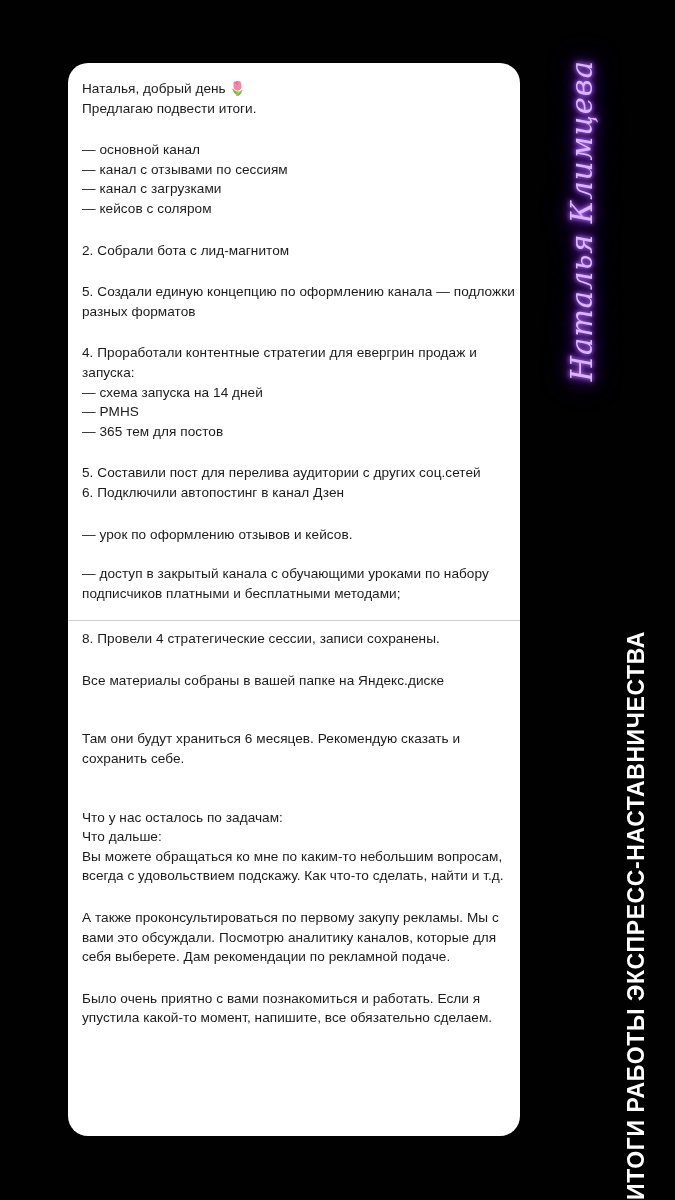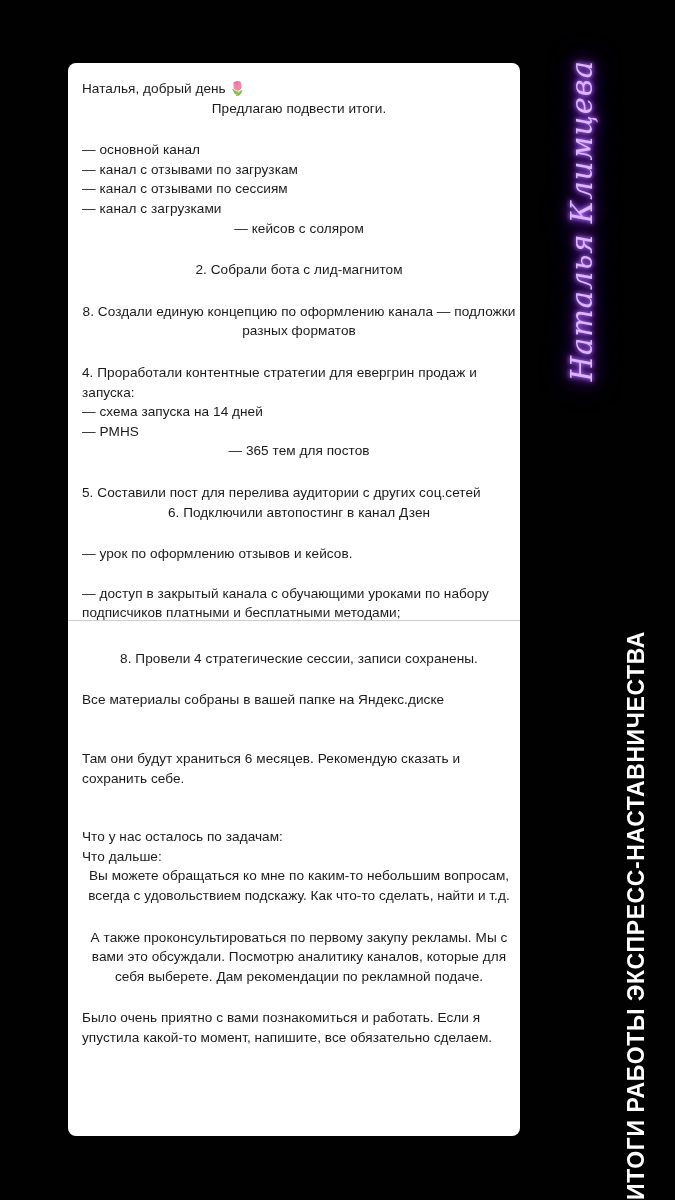--- a/index.html
+++ b/index.html
@@ -22,36 +22,36 @@
   }
 
   
   .card {
     position: absolute;
     left: 68px;
     top: 63px;
     width: 452px;
     height: 1073px;
     background: #ffffff;
-    border-radius: 8px;
+    border-radius: 20px;
     box-sizing: border-box;
     padding: 16px 4px 14px 14px;
     overflow: hidden;
   }
 
   .card p {
     margin: 0;
     color: #1b1b1b;
     font-size: 13.6px;
     line-height: 19.6px;
     letter-spacing: 0.05px;
   }
 
   .blk { margin-bottom: 16px; }
-  .blk.big { margin-bottom: 22px; text-align: center; }
+  .blk.big { margin-bottom: 22px; }
   .blk.xhuge { margin-bottom: 39px; }
 
   .divider {
     position: absolute;
     left: 0;
     right: 0;
     height: 1px;
     background: #cfcfcf;
   }
   .divider.d1 { top: 557px; }
@@ -113,28 +113,27 @@
 
   <div class="card">
 
     <div class="divider d1"></div>
 
     <p class="blk">Наталья, добрый день 🌷</p>
 
     <p class="blk big">Предлагаю подвести итоги.</p>
 
     <p>— основной канал</p>
-    <p>— канал с отзывами по загрузкам</p>
     <p>— канал с отзывами по сессиям</p>
     <p>— канал с загрузками</p>
     <p class="blk big">— кейсов с соляром</p>
 
     <p class="blk big">2. Собрали бота с лид-магнитом</p>
 
-    <p class="blk big">8. Создали единую концепцию по оформлению канала — подложки разных форматов</p>
+    <p class="blk big">5. Создали единую концепцию по оформлению канала — подложки разных форматов</p>
 
     <p>4. Проработали контентные стратегии для евергрин продаж и запуска:</p>
     <p>— схема запуска на 14 дней</p>
     <p>— PMHS</p>
     <p class="blk big">— 365 тем для постов</p>
 
     <p>5. Составили пост для перелива аудитории с других соц.сетей</p>
     <p class="blk big">6. Подключили автопостинг в канал Дзен</p>
 
     <p class="blk" style="margin-bottom:20px">— урок по оформлению отзывов и кейсов.</p>

